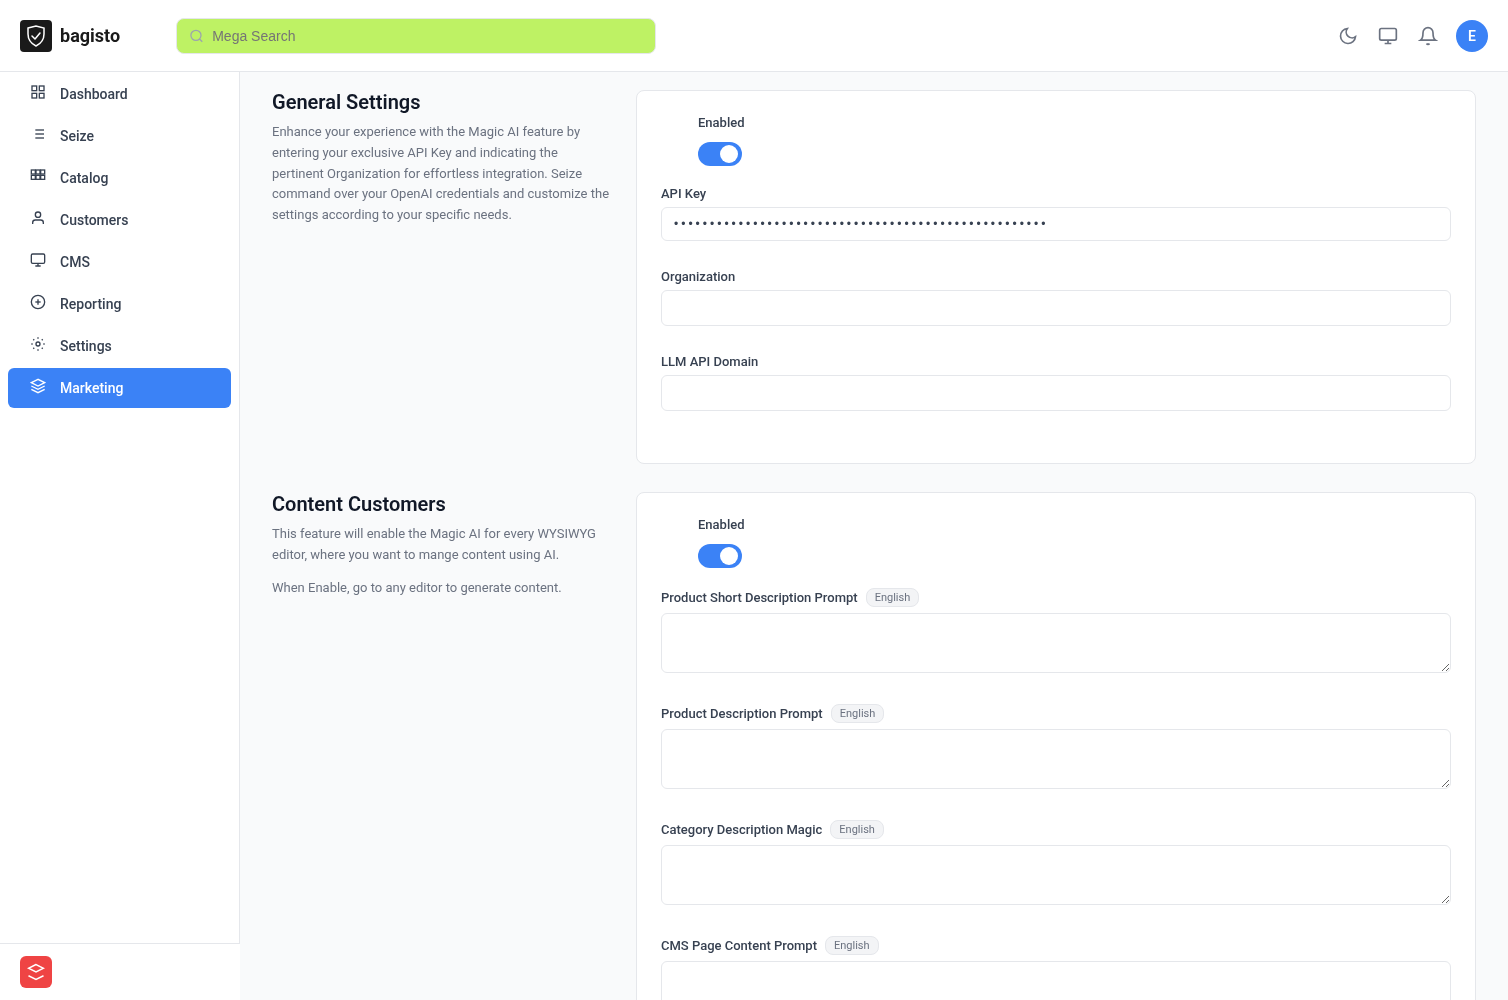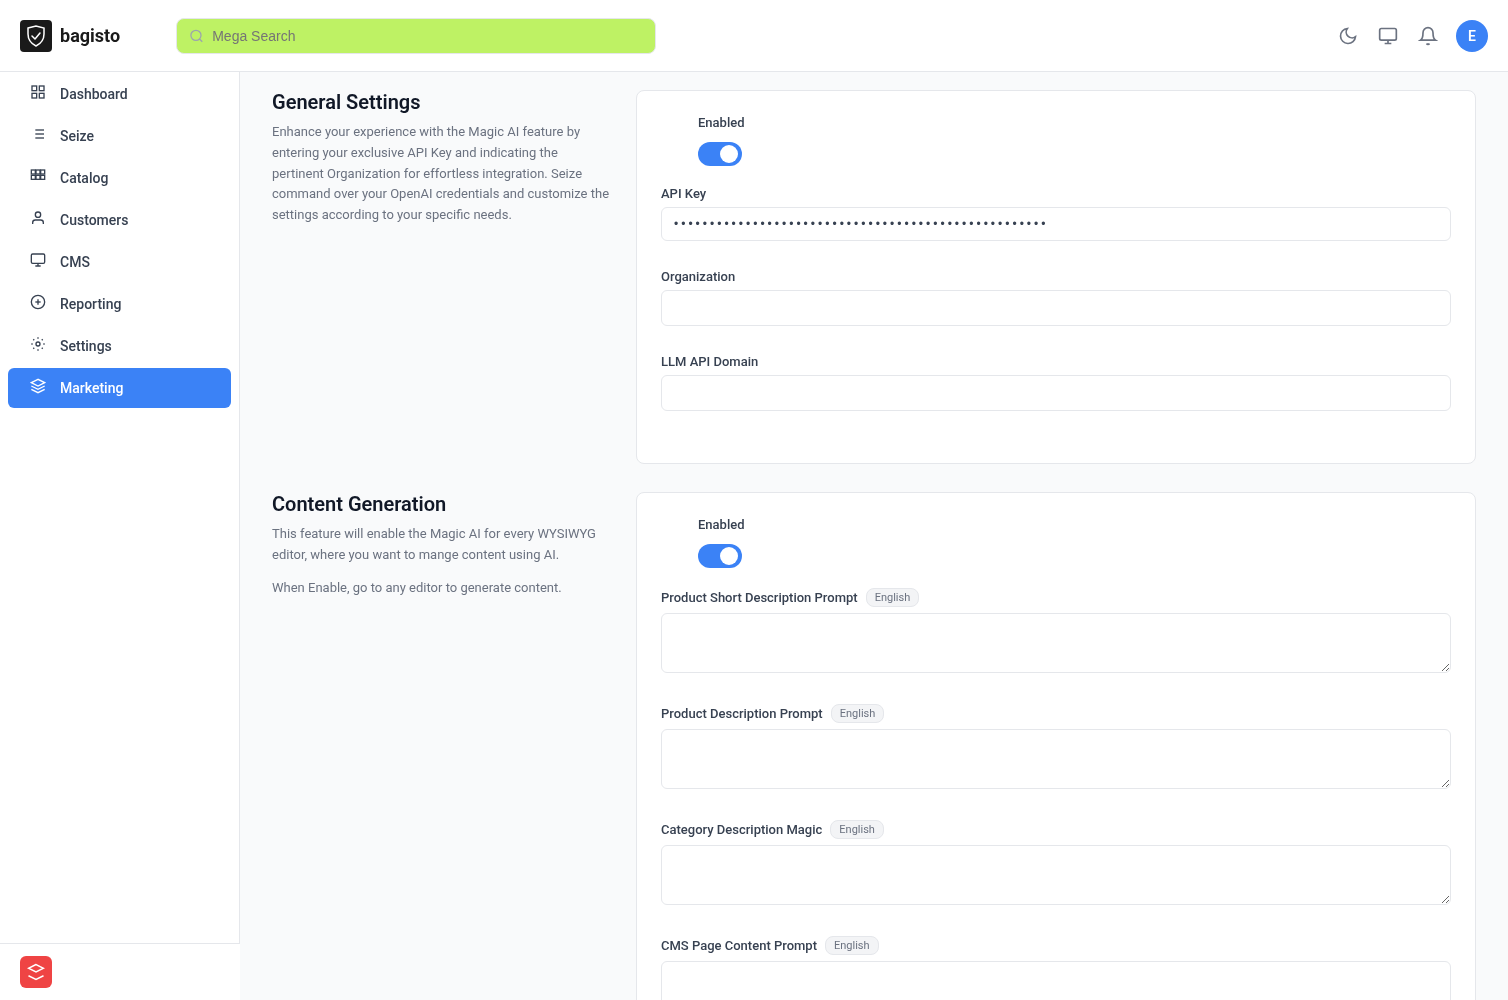--- a/index.html
+++ b/index.html
@@ -259,21 +259,21 @@
 
       <div class="field-group">
         <div class="field-label">LLM API Domain</div>
         <input type="text" class="text-input" style="">
       </div>
     </div>
   </div>
 
   <div class="section">
     <div class="section-left">
-      <div class="section-title">Content Generation</div>
+      <div class="section-title">Content Customers</div>
       <div class="section-desc" style="margin-bottom:12px;">This feature will enable the Magic AI for every WYSIWYG editor, where you want to mange content using AI.</div>
       <div class="section-desc">When Enable, go to any editor to generate content.</div>
     </div>
     <div class="section-right">
 
       <div class="toggle-container field-group">
         <div class="field-label">Enabled</div>
         <div class="toggle-wrap">
           <div class="toggle"></div>
         </div>

